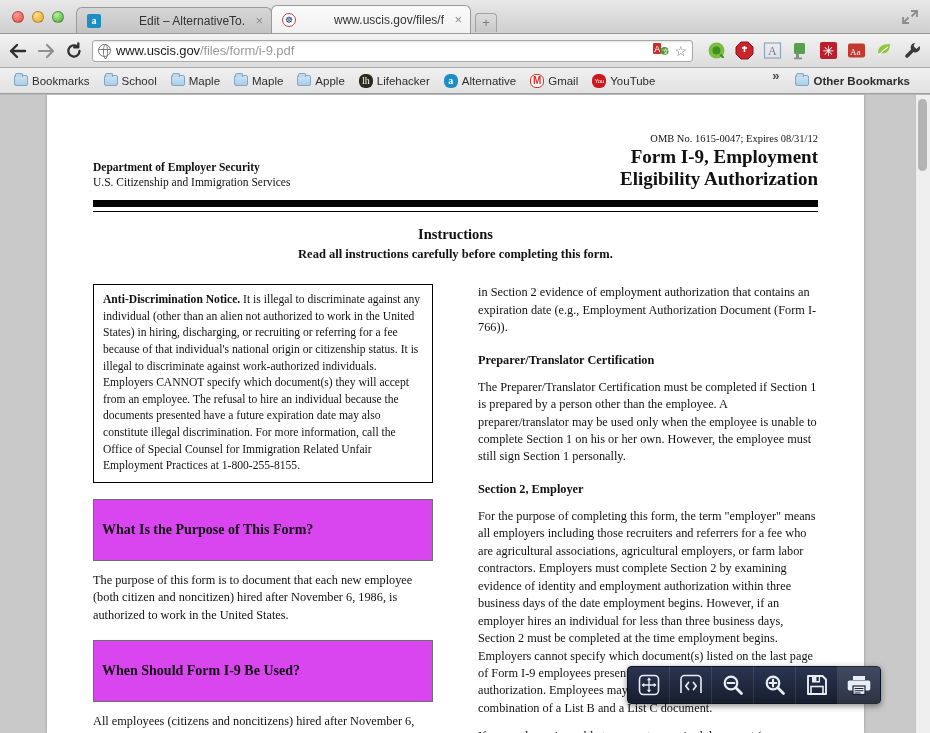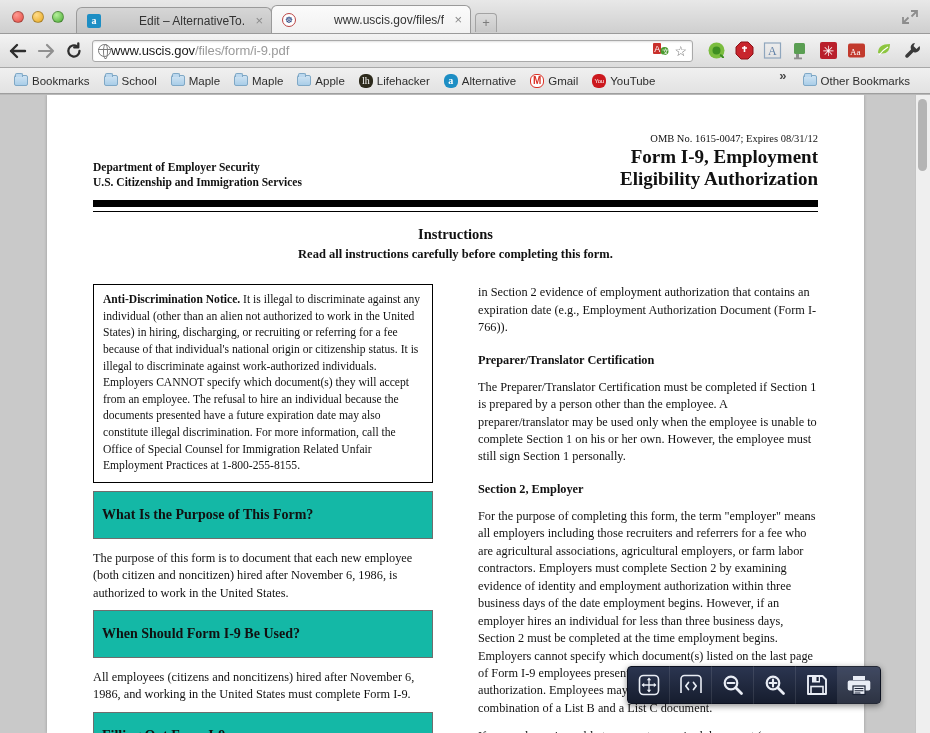--- a/index.html
+++ b/index.html
@@ -75,21 +75,21 @@
     background: linear-gradient(to bottom, #f3f3f3, #dcdcdc);
     border-bottom: 1px solid #a8a8a8;
     display: flex; align-items: center; padding: 0 8px; gap: 8px;
   }
   .navbtn { width: 20px; height: 20px; color: #3a3a3a; display:flex;
             align-items:center; justify-content:center; font-size: 17px; }
   .navbtn.fwd { color: #8c8c8c; }
   .omnibox {
     flex: 1 1 auto; height: 22px; background: #fff;
     border: 1px solid #a9a9a9; border-radius: 3px;
-    display: flex; align-items: center; padding: 0 5px; 
+    display: flex; align-items: center; padding: 0 5px; gap: 5px;
     box-shadow: inset 0 1px 2px rgba(0,0,0,.12);
     margin-right: 2px;
   }
   .globe { width: 13px; height: 13px; border-radius: 50%; border: 1.4px solid #7b7b7b; position: relative; flex: 0 0 13px; }
   .globe::before { content:""; position:absolute; left: 4.2px; top:-1.4px; width:2.4px; height:13px; border:1.4px solid #7b7b7b; border-radius: 50%; box-sizing: content-box; }
   .globe::after  { content:""; position:absolute; left:-1.4px; top:4.3px; width:13px; height:0; border-top:1.4px solid #7b7b7b; }
   .url { font-size: 13px; color: #9a9a9a; white-space: nowrap; letter-spacing: -0.1px; }
   .url b { color: #1a1a1a; font-weight: normal; }
   .omni-icons { display:flex; align-items:center; gap:5px; margin-left:auto; }
   .omni-ico { font-size: 13px; }
@@ -141,43 +141,43 @@
     background: #fff;
     box-shadow: 0 0 3px rgba(0,0,0,.25);
     font-family: "Liberation Serif", serif;
     color: #111;
     padding: 38px 46px 0 46px;
     overflow: hidden;
   }
 
   .doc-head { display: flex; justify-content: space-between; align-items: flex-end; }
   .agency { font-size: 11.5px; line-height: 1.35; font-weight: bold; }
-  .agency .sub { font-weight: bold; }
+  .agency .sub { font-weight: normal; }
   .omb-wrap { text-align: right; }
   .omb { font-size: 10.5px; margin-bottom: 2px; }
   .form-title { font-size: 19px; font-weight: bold; line-height: 1.18; }
 
   .rule-thick { height: 7px; background: #000; margin-top: 9px; }
   .rule-thin { height: 1.5px; background: #000; margin-top: 4px; }
 
   .instructions { text-align: center; margin-top: 14px; }
   .instructions .h { font-size: 14.5px; font-weight: bold; }
   .instructions .s { font-size: 12.5px; font-weight: bold; margin-top: 4px; }
 
   .columns { display: flex; gap: 45px; margin-top: 22px; }
   .col { width: 342px; }
 
   .notice {
     border: 1.5px solid #000; padding: 7px 9px;
     font-size: 11.6px; line-height: 1.43; text-align: left;
   }
   .sec-head {
-    background: #14b8a6; border: 1.5px solid #6e6e6e;
-    font-size: 14px; font-weight: bold; padding: 15px 8px;
-    margin-top: 8px;
+    background: #d946ef; border: 1.5px solid #6e6e6e;
+    font-size: 14px; font-weight: bold; padding: 22px 8px;
+    margin-top: 16px;
   }
   .para { font-size: 12.3px; line-height: 1.42; margin-top: 11px; }
   .subhead { font-size: 12.3px; font-weight: bold; margin-top: 16px; }
   .col.right .para:first-child { margin-top: 0; }
   .col.right .subhead:first-child { margin-top: 0; }
 
   
   .pdf-toolbar {
     position: absolute; left: 627px; top: 666px;
     height: 38px;
@@ -349,21 +349,21 @@
     </div>
     <div class="bm">
       <span class="bm-ico" style="background:#fff;color:#d93025;border:1px solid #d93025;font-size:10px;font-weight:bold;">M</span>
       <span>Gmail</span>
     </div>
     <div class="bm">
       <span class="bm-ico" style="background:#cc181e;font-size:6px;letter-spacing:-0.3px;">You</span>
       <span>YouTube</span>
     </div>
     <span class="chevrons">»</span>
-    <div class="bm" style="margin-right:6px;">
+    <div class="bm" style="margin-right:6px;font-weight:bold;">
       <span class="bm-folder"></span>
       <span>Other Bookmarks</span>
     </div>
   </div>
 
   <div class="viewer">
 
     <div class="page">
 
       <div class="doc-head">

